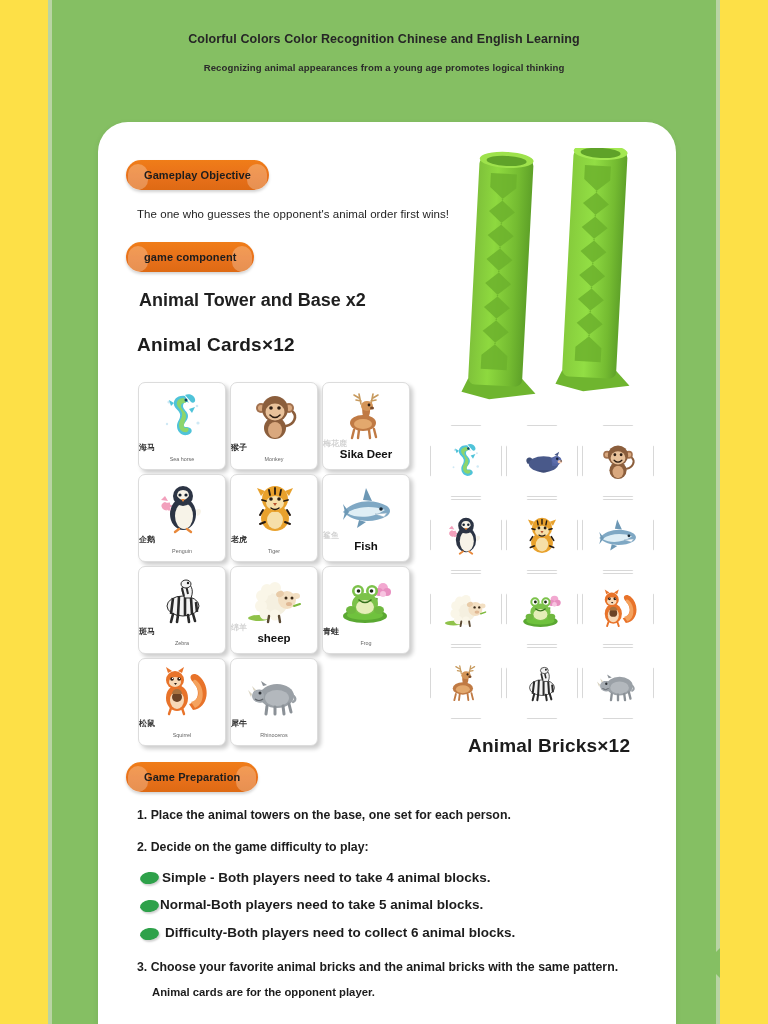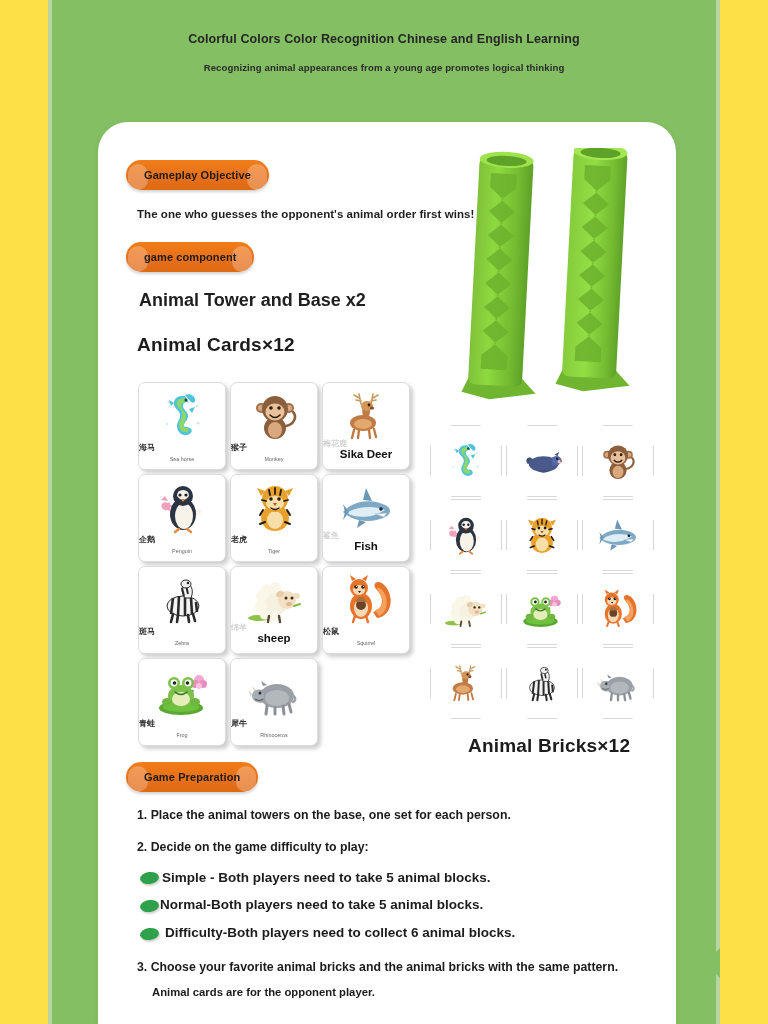--- a/index.html
+++ b/index.html
@@ -74,21 +74,21 @@
     background: rgba(255,255,255,.26);
     border-radius: 13px;
     z-index: 0;
   }
   .badge::before { left: 2px; }
   .badge::after  { right: 2px; }
   .badge span { position: relative; z-index: 1; }
   
   .line {
     position: absolute;
-    font-size: 11.5px; font-weight: bold; color: #1f1f1f;
+    font-size: 11.5px; font-weight: normal; color: #1f1f1f;
     letter-spacing: .05px; white-space: nowrap;
   }
   .subhead {
     position: absolute;
     font-size: 18px; font-weight: bold; color: #1f1f1f;
     white-space: nowrap;
   }
   .bighead {
     position: absolute;
     font-size: 19px; font-weight: bold; color: #1c1c1c;
@@ -418,46 +418,20 @@
         <circle cx="39" cy="24" r="1.5" fill="#3a2a18"></circle>
               <circle cx="45" cy="24" r="1.5" fill="#3a2a18"></circle>
         <ellipse cx="42" cy="30" rx="3" ry="2" fill="#e0b894"></ellipse>
         <path d="M47 32 L53 30" stroke="#7db93c" stroke-width="2" stroke-linecap="round"></path>
         <path d="M22 42 L21 48 M32 42 L33 48" stroke="#5b4a34" stroke-width="2.4" stroke-linecap="round"></path>
       </g>
           </svg>
         </div>
         <div class="lbl-big">sheep</div>
         <div class="lbl-cn" style="opacity: 0.22; bottom: 20px;">绵羊</div>
-      </div>
-      <div class="acard">
-        <div class="art">
-          <svg width="56" height="52" viewBox="0 0 56 52">
-      <g>
-        <path d="M38 44 C54 42 56 20 44 10 C38 5 32 10 38 16 C46 24 44 36 34 38 Z" fill="#e8732a"></path>
-        <path d="M40 42 C50 38 50 22 42 15 C39 12 36 15 40 19 C46 26 44 34 36 36 Z" fill="#f4a25e"></path>
-        <ellipse cx="22" cy="32" rx="11" ry="13" fill="#e8732a"></ellipse>
-        <ellipse cx="22" cy="34" rx="7" ry="9" fill="#f7d9b8"></ellipse>
-        <circle cx="20" cy="14" r="9" fill="#e8732a"></circle>
-        <ellipse cx="20" cy="16" rx="6" ry="5" fill="#f7d9b8"></ellipse>
-        <path d="M13 7 L11 1 L17 5 Z" fill="#e8732a"></path>
-              <path d="M27 7 L29 1 L23 5 Z" fill="#e8732a"></path>
-        <circle cx="17" cy="13" r="1.8" fill="#2a1a10"></circle>
-              <circle cx="24" cy="13" r="1.8" fill="#2a1a10"></circle>
-        <circle cx="17.5" cy="12.4" r=".6" fill="#fff"></circle>
-              <circle cx="24.5" cy="12.4" r=".6" fill="#fff"></circle>
-        <path d="M19 17 L22 17 L20.5 19 Z" fill="#2a1a10"></path>
-        <circle cx="22" cy="31" r="5" fill="#6b4326"></circle>
-        <path d="M17 28 A5 5 0 0 1 27 28 Z" fill="#a8723f"></path>
-        <path d="M16 42 L14 48 M27 42 L29 48" stroke="#e8732a" stroke-width="2.4" stroke-linecap="round"></path>
-      </g>
-          </svg>
-        </div>
-        <div class="lbl-cn">松鼠</div>
-        <div class="lbl-en">Squirrel</div>
       </div>
       <div class="acard">
         <div class="art">
           <svg width="56" height="52" viewBox="0 0 56 52">
       <g>
         <ellipse cx="26" cy="42" rx="22" ry="7" fill="#5aa832"></ellipse>
         <ellipse cx="26" cy="41" rx="18" ry="5" fill="#6fc23d"></ellipse>
         <circle cx="44" cy="14" r="5" fill="#f2a8d0"></circle>
         <circle cx="48" cy="18" r="4" fill="#e88fc0"></circle>
               <circle cx="40" cy="18" r="4" fill="#e88fc0"></circle>
@@ -477,20 +451,46 @@
       </g>
           </svg>
         </div>
         <div class="lbl-cn">青蛙</div>
         <div class="lbl-en">Frog</div>
       </div>
       <div class="acard">
         <div class="art">
           <svg width="56" height="52" viewBox="0 0 56 52">
       <g>
+        <path d="M38 44 C54 42 56 20 44 10 C38 5 32 10 38 16 C46 24 44 36 34 38 Z" fill="#e8732a"></path>
+        <path d="M40 42 C50 38 50 22 42 15 C39 12 36 15 40 19 C46 26 44 34 36 36 Z" fill="#f4a25e"></path>
+        <ellipse cx="22" cy="32" rx="11" ry="13" fill="#e8732a"></ellipse>
+        <ellipse cx="22" cy="34" rx="7" ry="9" fill="#f7d9b8"></ellipse>
+        <circle cx="20" cy="14" r="9" fill="#e8732a"></circle>
+        <ellipse cx="20" cy="16" rx="6" ry="5" fill="#f7d9b8"></ellipse>
+        <path d="M13 7 L11 1 L17 5 Z" fill="#e8732a"></path>
+              <path d="M27 7 L29 1 L23 5 Z" fill="#e8732a"></path>
+        <circle cx="17" cy="13" r="1.8" fill="#2a1a10"></circle>
+              <circle cx="24" cy="13" r="1.8" fill="#2a1a10"></circle>
+        <circle cx="17.5" cy="12.4" r=".6" fill="#fff"></circle>
+              <circle cx="24.5" cy="12.4" r=".6" fill="#fff"></circle>
+        <path d="M19 17 L22 17 L20.5 19 Z" fill="#2a1a10"></path>
+        <circle cx="22" cy="31" r="5" fill="#6b4326"></circle>
+        <path d="M17 28 A5 5 0 0 1 27 28 Z" fill="#a8723f"></path>
+        <path d="M16 42 L14 48 M27 42 L29 48" stroke="#e8732a" stroke-width="2.4" stroke-linecap="round"></path>
+      </g>
+          </svg>
+        </div>
+        <div class="lbl-cn">松鼠</div>
+        <div class="lbl-en">Squirrel</div>
+      </div>
+      <div class="acard">
+        <div class="art">
+          <svg width="56" height="52" viewBox="0 0 56 52">
+      <g>
         <ellipse cx="30" cy="30" rx="17" ry="12" fill="#9aa0a6"></ellipse>
         <ellipse cx="30" cy="32" rx="12" ry="8" fill="#b3b8bd"></ellipse>
         <path d="M16 24 C8 22 5 26 6 31 C7 36 12 38 17 36 Z" fill="#9aa0a6"></path>
         <ellipse cx="11" cy="30" rx="6" ry="6" fill="#a7adb3"></ellipse>
         <path d="M5 28 L1 24 L4 31 Z" fill="#d8d2c0"></path>
         <path d="M7 25 L5 20 L9 24 Z" fill="#d8d2c0"></path>
         <circle cx="13" cy="27" r="1.5" fill="#2b2f33"></circle>
         <path d="M8 33 Q12 36 16 33" stroke="#5e6369" stroke-width="1.2" fill="none"></path>
         <path d="M16 20 L14 15 L20 19 Z" fill="#8b9197"></path>
         <path d="M43 30 C48 28 50 34 46 36" stroke="#9aa0a6" stroke-width="2.4" fill="none" stroke-linecap="round"></path>
@@ -750,21 +750,21 @@
   <div class="bighead" style="left:468px; top:735px;">Animal Bricks×12</div>
 
   <div class="badge" style="left:126px; top:762px;">
     <span>Game Preparation</span>
   </div>
 
   <div class="step" style="left:137px; top:808px;">1. Place the animal towers on the base, one set for each person.</div>
   <div class="step" style="left:137px; top:840px;">2. Decide on the game difficulty to play:</div>
 
   <div class="bullet" style="left:140px; top:872px;"></div>
-  <div class="diff-text" style="left:162px; top:870px;">Simple - Both players need to take 5 animal blocks.</div>
+  <div class="diff-text" style="left:162px; top:870px;">Simple - Both players need to take 4 animal blocks.</div>
 
   <div class="bullet" style="left:140px; top:900px;"></div>
   <div class="diff-text" style="left:160px; top:897px;">Normal-Both players need to take 5 animal blocks.</div>
 
   <div class="bullet" style="left:140px; top:928px;"></div>
   <div class="diff-text" style="left:165px; top:925px;">Difficulty-Both players need to collect 6 animal blocks.</div>
 
   <div class="step" style="left:137px; top:960px;">3. Choose your favorite animal bricks and the animal bricks with the same pattern.</div>
   <div class="step-sub" style="left:152px; top:986px;">Animal cards are for the opponent player.</div>
 

